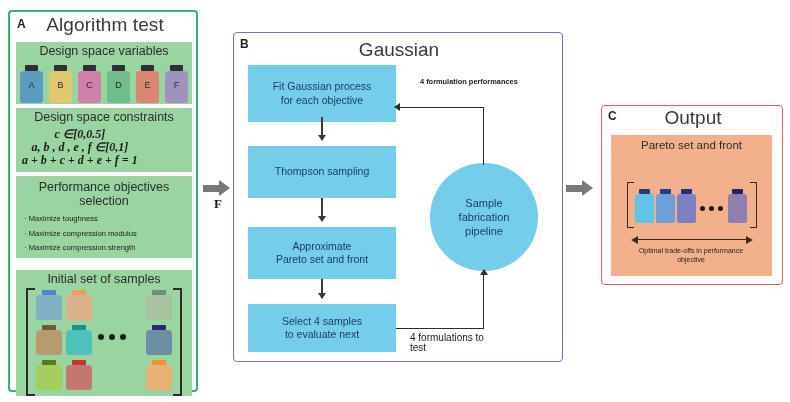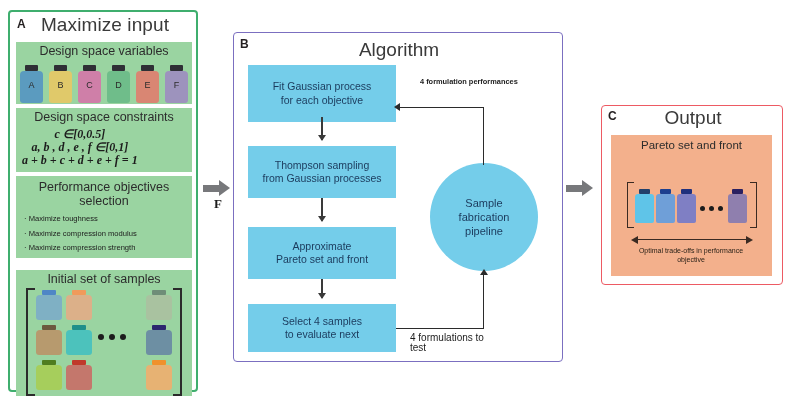--- a/index.html
+++ b/index.html
@@ -318,21 +318,21 @@
     font-size: 7px; line-height: 9px; color: #2b2218;
   }
 </style>
 </head>
 <body>
 
 <div class="stage">
 
   <div id="panelA">
     <span class="panel-tag" id="tagA">A</span>
-    <div id="titleA">Maximize input</div>
+    <div id="titleA">Algorithm test</div>
 
     <div class="green-block" id="blockVars">
       <div class="block-title">Design space variables</div>
       <div class="bottles-row">
         <div class="bottle">
           <div class="cap"></div>
           <div class="body" style="background:#5b9bbf"></div>
           <div class="lab">A</div>
         </div>
         <div class="bottle">
@@ -440,34 +440,33 @@
   </div>
 
   <div class="gray-arrow" id="arrowAB">
     <div class="shaft"></div>
     <div class="head"></div>
   </div>
   <div id="labelF">F</div>
 
   <div id="panelB">
     <span class="panel-tag" id="tagB">B</span>
-    <div id="titleB">Algorithm</div>
+    <div id="titleB">Gaussian</div>
 
     <div class="flow-box" id="boxFit">
       <div>
         <span>Fit Gaussian process</span><br>
         <span>for each objective</span>
       </div>
     </div>
     <div class="v-arrow" id="va1"></div>
 
     <div class="flow-box" id="boxThom">
       <div>
         <span>Thompson sampling</span><br>
-        <span>from Gaussian processes</span>
       </div>
     </div>
     <div class="v-arrow" id="va2"></div>
 
     <div class="flow-box" id="boxApprox">
       <div>
         <span>Approximate</span><br>
         <span>Pareto set and front</span>
       </div>
     </div>

